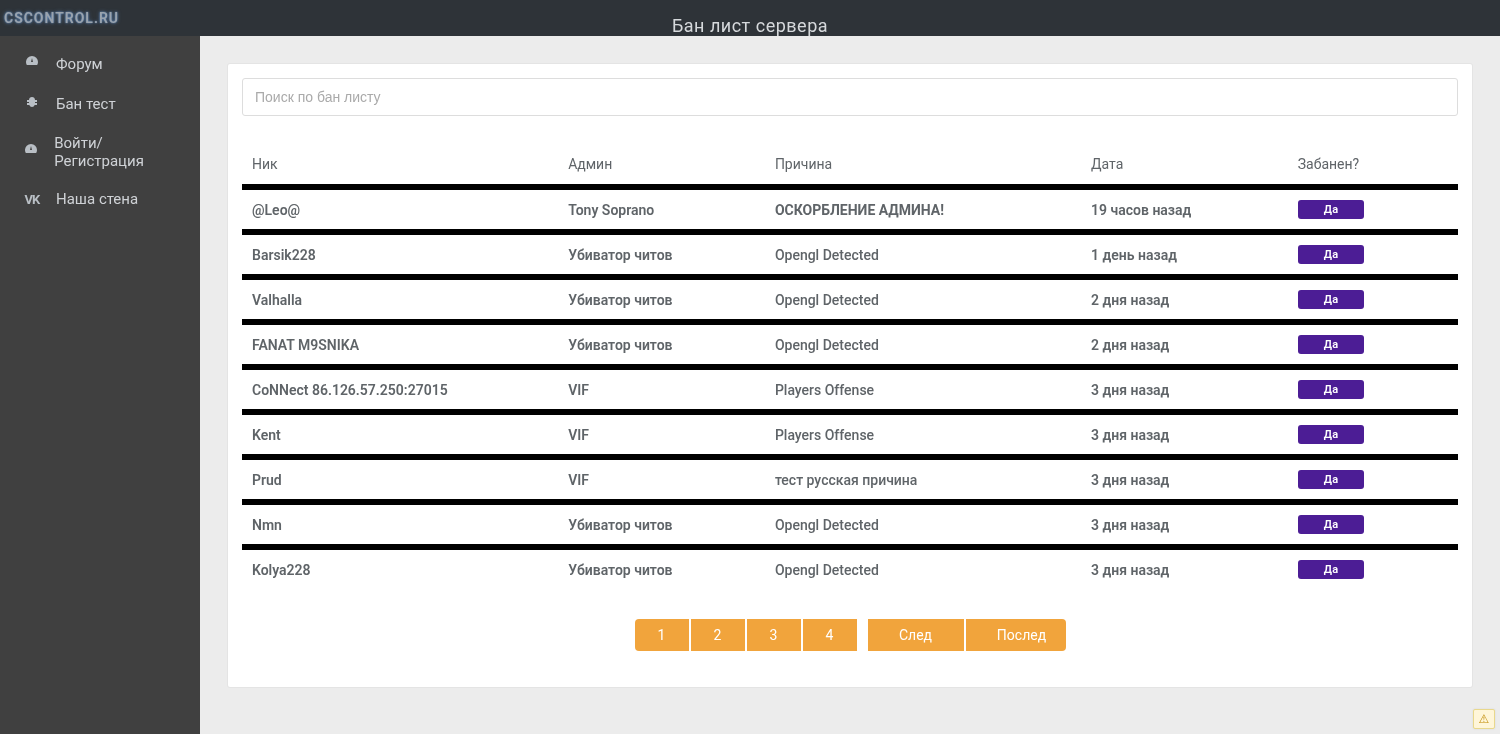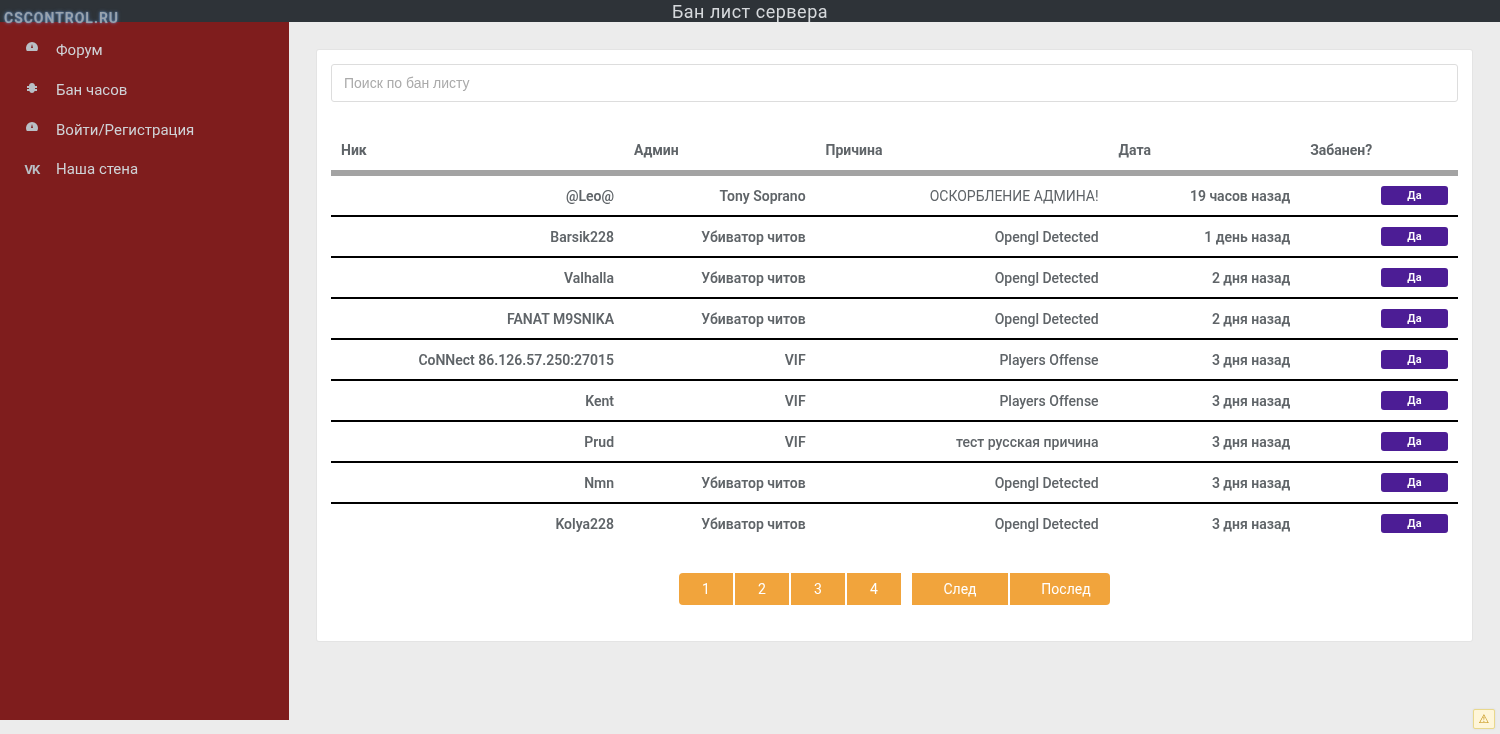--- a/index.html
+++ b/index.html
@@ -4,21 +4,21 @@
 <style>
   * { margin:0; padding:0; box-sizing:border-box; }
   html,body { height:100%; }
   body {
     font-family: -apple-system, BlinkMacSystemFont, "Segoe UI", Roboto, "Helvetica Neue", Arial, sans-serif;
     background:#ececec;
     color:#5a5a5a;
     font-size:14px;
   }
   .topbar {
-    height:22px;
+    height:36px;
     background:#2e3338;
     color:#cfd2d6;
     display:flex;
     align-items:flex-end;
     justify-content:center;
     position:relative;
     z-index:3;
   }
   .topbar .title {
     font-size:18px;
@@ -32,22 +32,22 @@
     letter-spacing:1px;
     font-weight:600;
     color:#9aa3ad;
     text-shadow: 0 0 2px rgba(120,180,255,.7), 0 0 4px rgba(120,180,255,.4);
   }
   .page {
     display:flex;
     min-height:calc(100% - 36px);
   }
   .sidebar {
-    width:289px;
-    background:#7f1d1d;
+    width:200px;
+    background:#404040;
     color:#cfd2d6;
     padding-top:8px;
     flex-shrink:0;
   }
   .sb-item {
     display:flex;
     align-items:center;
     gap:14px;
     padding:10px 20px 10px 22px;
     color:#cfd2d6;
@@ -77,55 +77,54 @@
     font-size:14px;
     color:#b91c1c;
     outline:none;
     margin-bottom:28px;
   }
   .search::placeholder { color:#aaa; }
 
   table { width:100%; border-collapse:collapse; table-layout:fixed; }
   thead th {
     text-align:left;
-    font-weight:700;
+    font-weight:400;
     color:#5f6468;
     padding:12px 10px;
-    border-bottom:6px solid #a3a3a3;
+    border-bottom:1px solid #a3a3a3;
     font-size:14px;
   }
   tbody td {
     padding:10px 10px;
-    border-top:2px solid #000000;
+    border-top:6px solid #000000;
     color:#5f6468;
     font-weight:600;
     font-size:14px;
     vertical-align:middle;
-    text-align:right;
   }
   tbody tr:nth-child(even) td {
     
   }
   col.c-nick   { width:26%; }
   col.c-admin  { width:17%; }
   col.c-reason { width:26%; }
   col.c-date   { width:17%; }
   col.c-banned { width:14%; }
 
   .badge-yes {
     display:inline-block;
     background:#4c1d95;
     color:#fff;
     font-size:11px;
     font-weight:600;
     padding:3px 26px;
     border-radius:3px;
     letter-spacing:.3px;
   }
-  td.reason-strong { font-weight:400; }
+  td.reason-strong { font-weight:700; }
   td.weak { font-weight:500; }
 
   .pager {
     display:flex;
     justify-content:center;
     gap:2px;
     margin-top:30px;
   }
   .pager .pg {
     background:#f1a43c;
@@ -172,21 +171,21 @@
           </svg>
       </span>
       <span>Форум</span>
     </div>
     <div class="sb-item">
       <span class="ico">
         <svg width="16" height="16" viewBox="0 0 16 16">
             <path fill="currentColor" d="M8 3c-1.7 0-3 1.3-3 3H3v2h2v1H3v2h2.3A3 3 0 0 0 8 13a3 3 0 0 0 2.7-2H13V9h-2V8h2V6h-2c0-1.7-1.3-3-3-3z"></path>
           </svg>
       </span>
-      <span>Бан часов</span>
+      <span>Бан тест</span>
     </div>
     <div class="sb-item">
       <span class="ico">
         <svg width="16" height="16" viewBox="0 0 16 16">
             <path fill="currentColor" d="M8 2a6 6 0 0 0-6 6 6 6 0 0 0 .8 3h10.4A6 6 0 0 0 14 8a6 6 0 0 0-6-6zm0 2 1 4H7l1-4z"></path>
           </svg>
       </span>
       <span>Войти/Регистрация</span>
     </div>
     <div class="sb-item vk">

